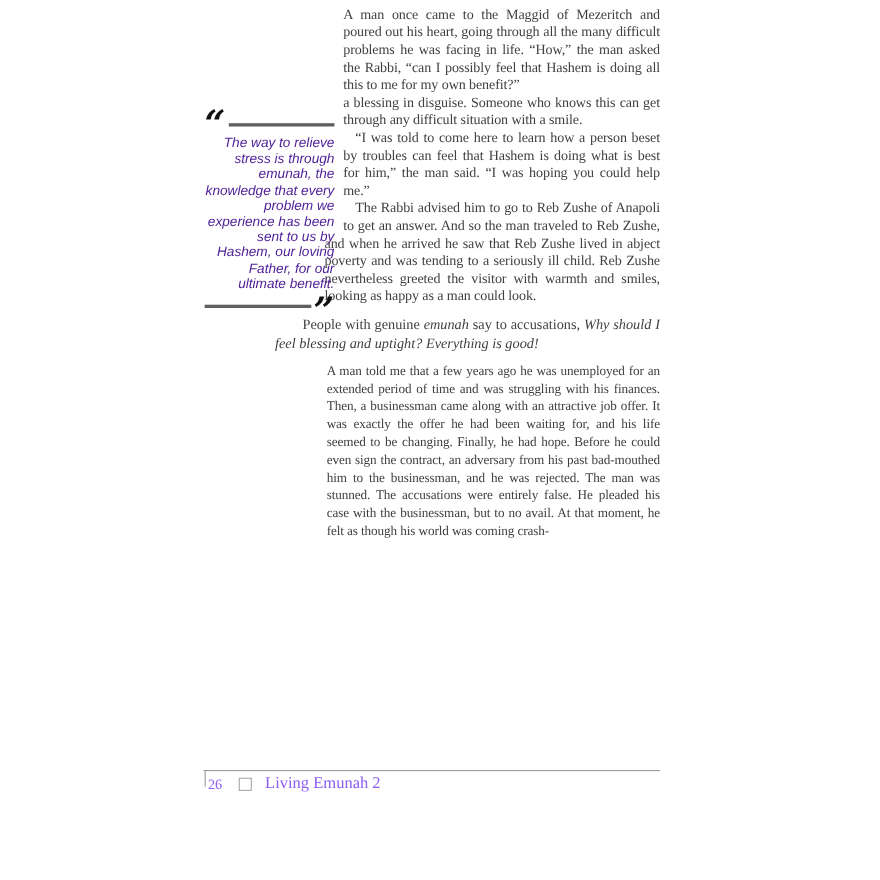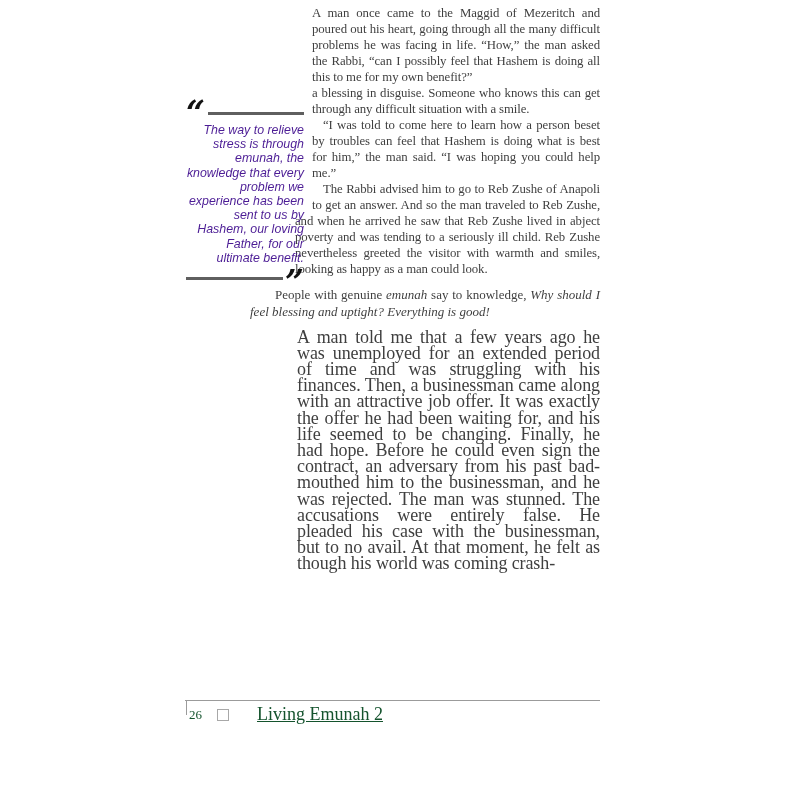--- a/index.html
+++ b/index.html
@@ -40,36 +40,36 @@
   .float-spacer { float:left; width:17px; height:200px; }
   .gap { margin-top:5px !important; }
   .ind { text-indent:11px; }
   .lead {
     margin:10px 0 0 250px; width:350px; text-indent:25px;
     font-size:13px; line-height:16.8px;
   }
   .lead .it { font-style:italic; }
   .story {
     margin:8px 0 0 297px; width:303px;
-    font-size:18px; line-height:16.2px; letter-spacing:-0.1px;
+    font-size:12px; line-height:16.2px; letter-spacing:-0.1px;
   }
 
   
   .footer { position:absolute; left:0; top:700px; width:800px; }
   .footer-rule { margin-left:185px; width:415px; height:1px; background:#9b9b9b; }
   .footer-tick { position:absolute; left:186px; top:0; width:1px; height:15px; background:#9b9b9b; }
   .footer-row {
     margin:3px 0 0 189px; display:flex; align-items:center;
-    font-size:13px; color:#14532d;
+    font-size:13px; color:#8b5cf6;
   }
   .footer-square {
     width:10px; height:10px; border:1.5px solid #a8a8a8;
     margin-left:15px; display:inline-block; background:#fff;
   }
-  .book-title { margin-left:28px; font-size:18px;text-decoration:underline; }
+  .book-title { margin-left:12px; font-size:15px; }
 </style>
 </head>
 <body>
 
 <div class="page">
 
   <aside class="pullquote">
     <div class="pq-top">
       <span class="pq-glyph open">“</span>
       <span class="pq-rule"></span>
@@ -84,21 +84,21 @@
   <main>
 
     <div class="bodycol">
       <span class="float-spacer"></span>
       <p class="para gap">A man once came to the Maggid of Mezeritch and poured out his heart, going through all the many difficult problems he was facing in life. “How,” the man asked the Rabbi, “can I possibly feel that Hashem is doing all this to me for my own benefit?”</p>
       <p class="para">a blessing in disguise. Someone who knows this can get through any difficult situation with a smile.</p>
       <p class="para ind">“I was told to come here to learn how a person beset by troubles can feel that Hashem is doing what is best for him,” the man said. “I was hoping you could help me.”</p>
       <p class="para ind">The Rabbi advised him to go to Reb Zushe of Anapoli to get an answer. And so the man traveled to Reb Zushe, and when he arrived he saw that Reb Zushe lived in abject poverty and was tending to a seriously ill child. Reb Zushe nevertheless greeted the visitor with warmth and smiles, looking as happy as a man could look.</p>
     </div>
 
-    <p class="lead"><span>People with genuine </span><span class="it">emunah</span><span> say to knowledge, </span><span class="it">Why should I feel blessing and uptight? Everything is good!</span></p>
+    <p class="lead"><span>People with genuine </span><span class="it">emunah</span><span> say to accusations, </span><span class="it">Why should I feel blessing and uptight? Everything is good!</span></p>
 
     <p class="story">A man told me that a few years ago he was unemployed for an extended period of time and was struggling with his finances. Then, a businessman came along with an attractive job offer. It was exactly the offer he had been waiting for, and his life seemed to be changing. Finally, he had hope. Before he could even sign the contract, an adversary from his past bad-mouthed him to the businessman, and he was rejected. The man was stunned. The accusations were entirely false. He pleaded his case with the businessman, but to no avail. At that moment, he felt as though his world was coming crash-</p>
   </main>
 
   <footer class="footer">
     <div class="footer-rule"></div>
     <span class="footer-tick"></span>
     <div class="footer-row">
       <span>26</span>
       <span class="footer-square"></span>

